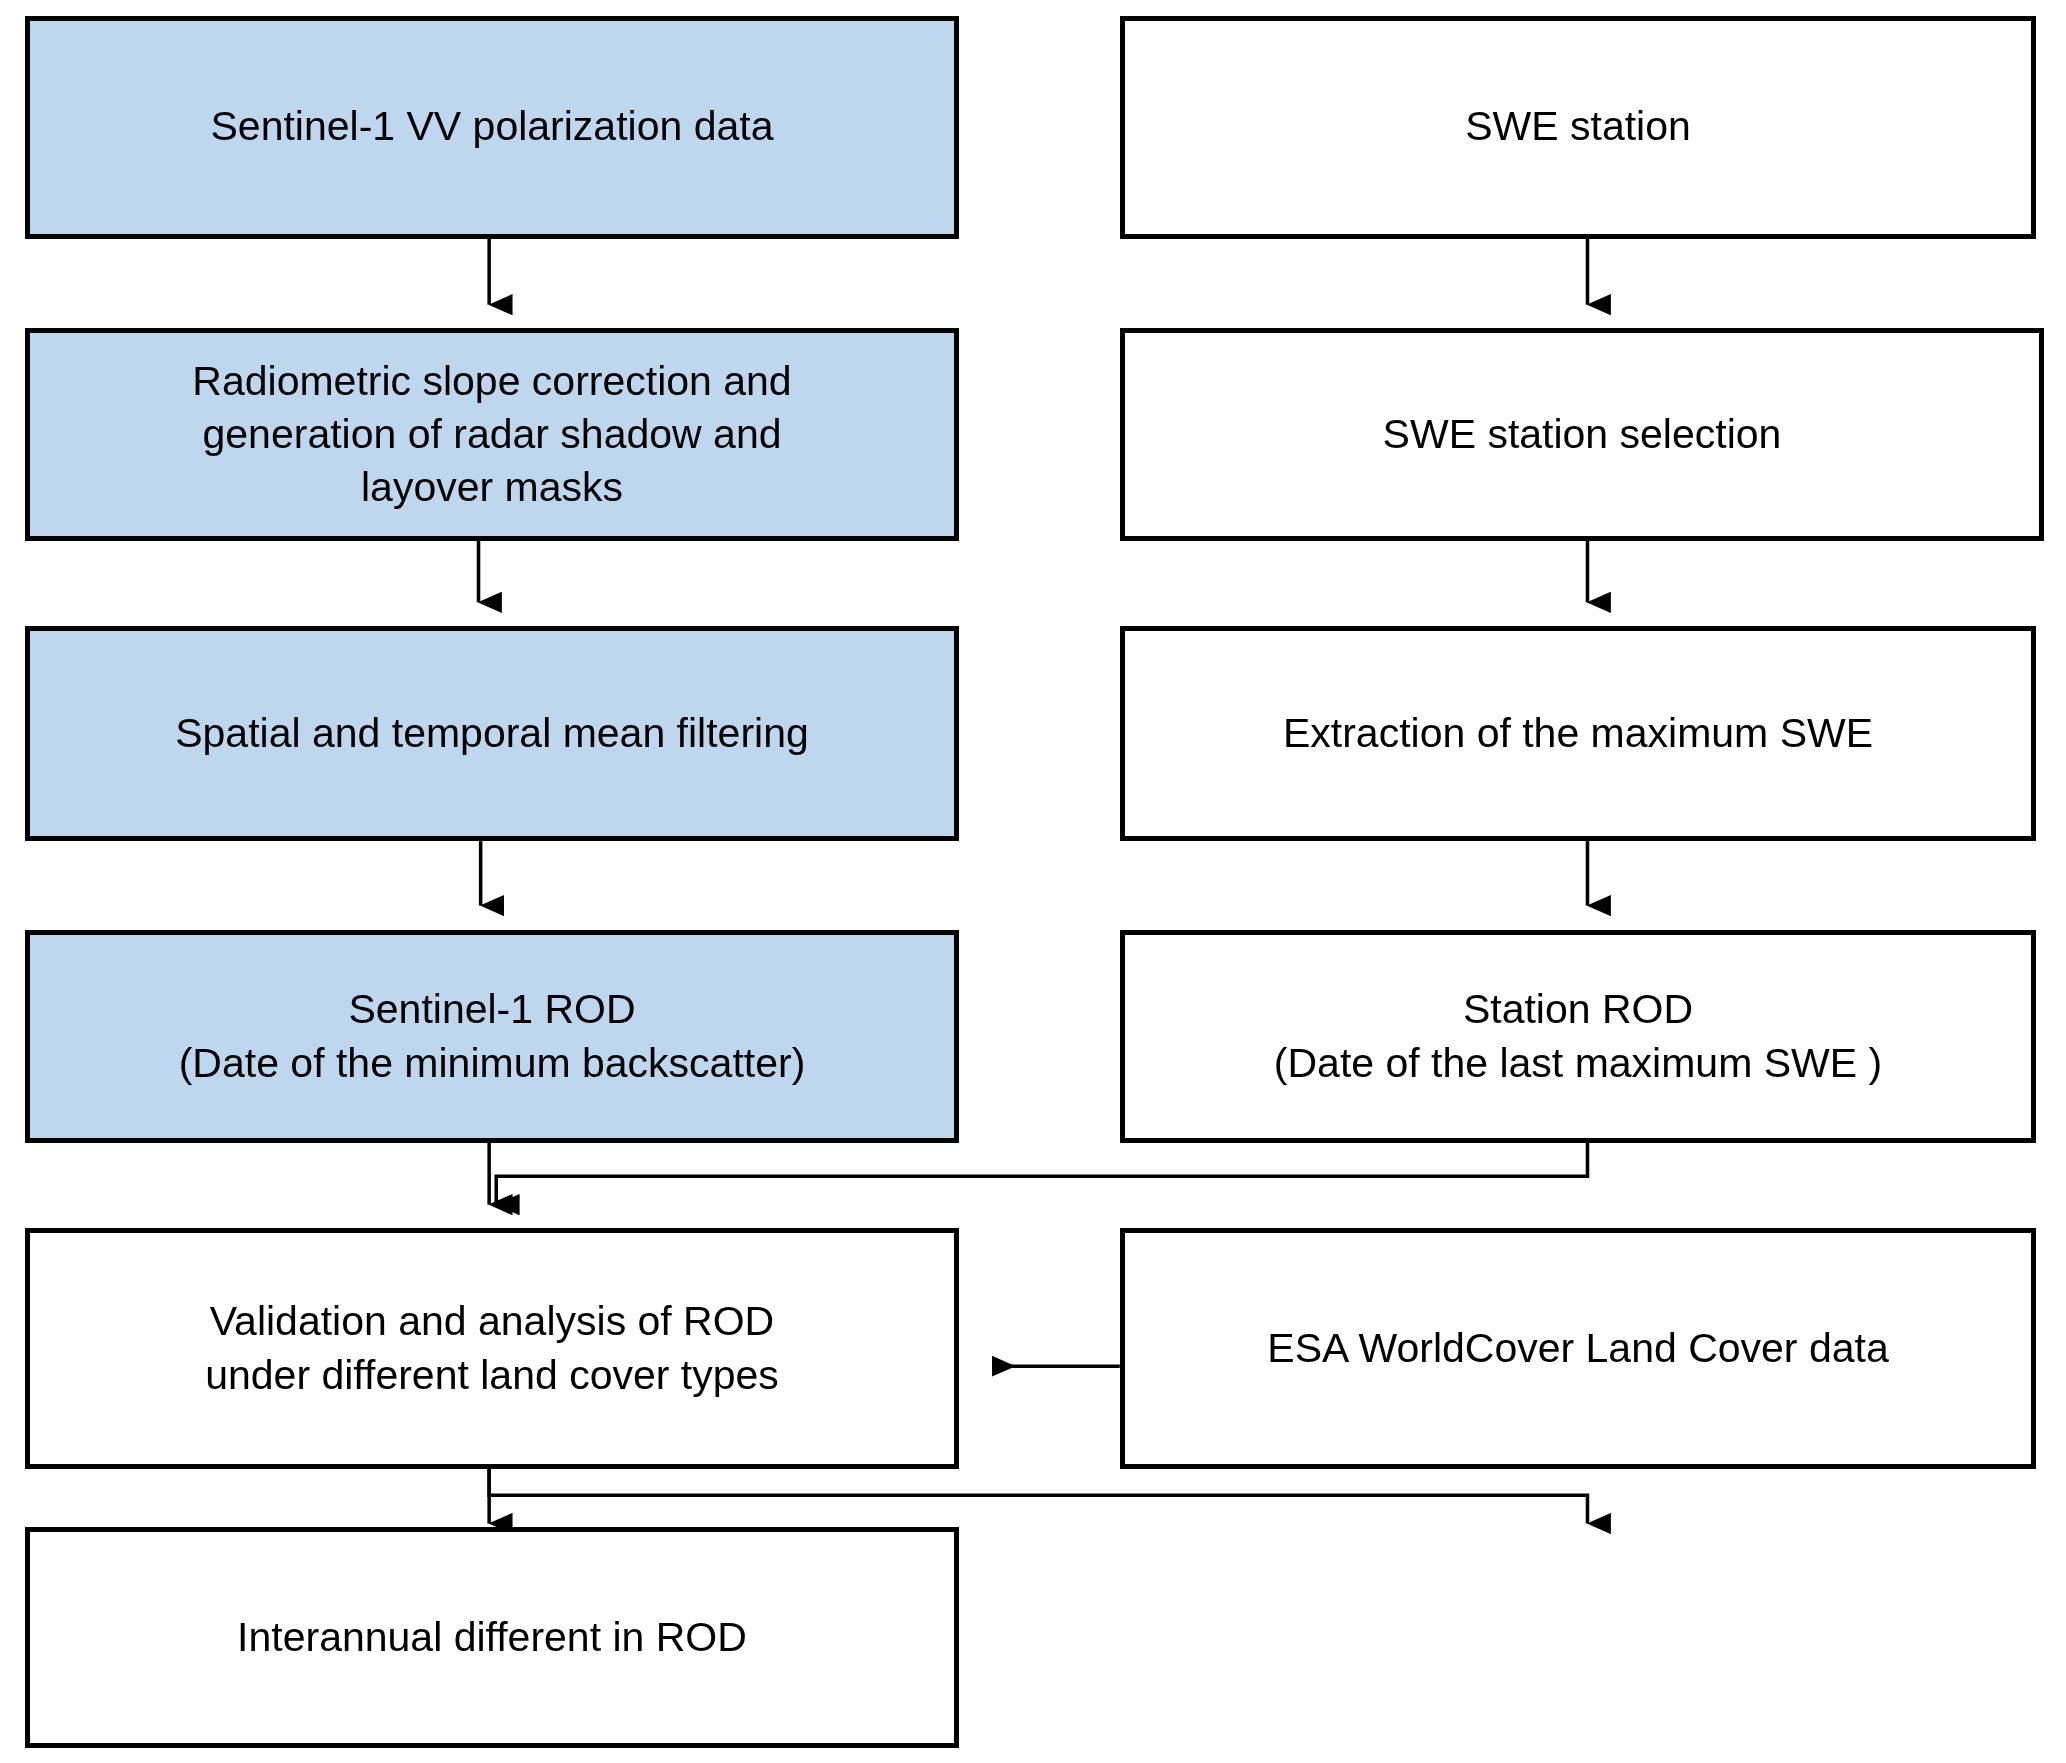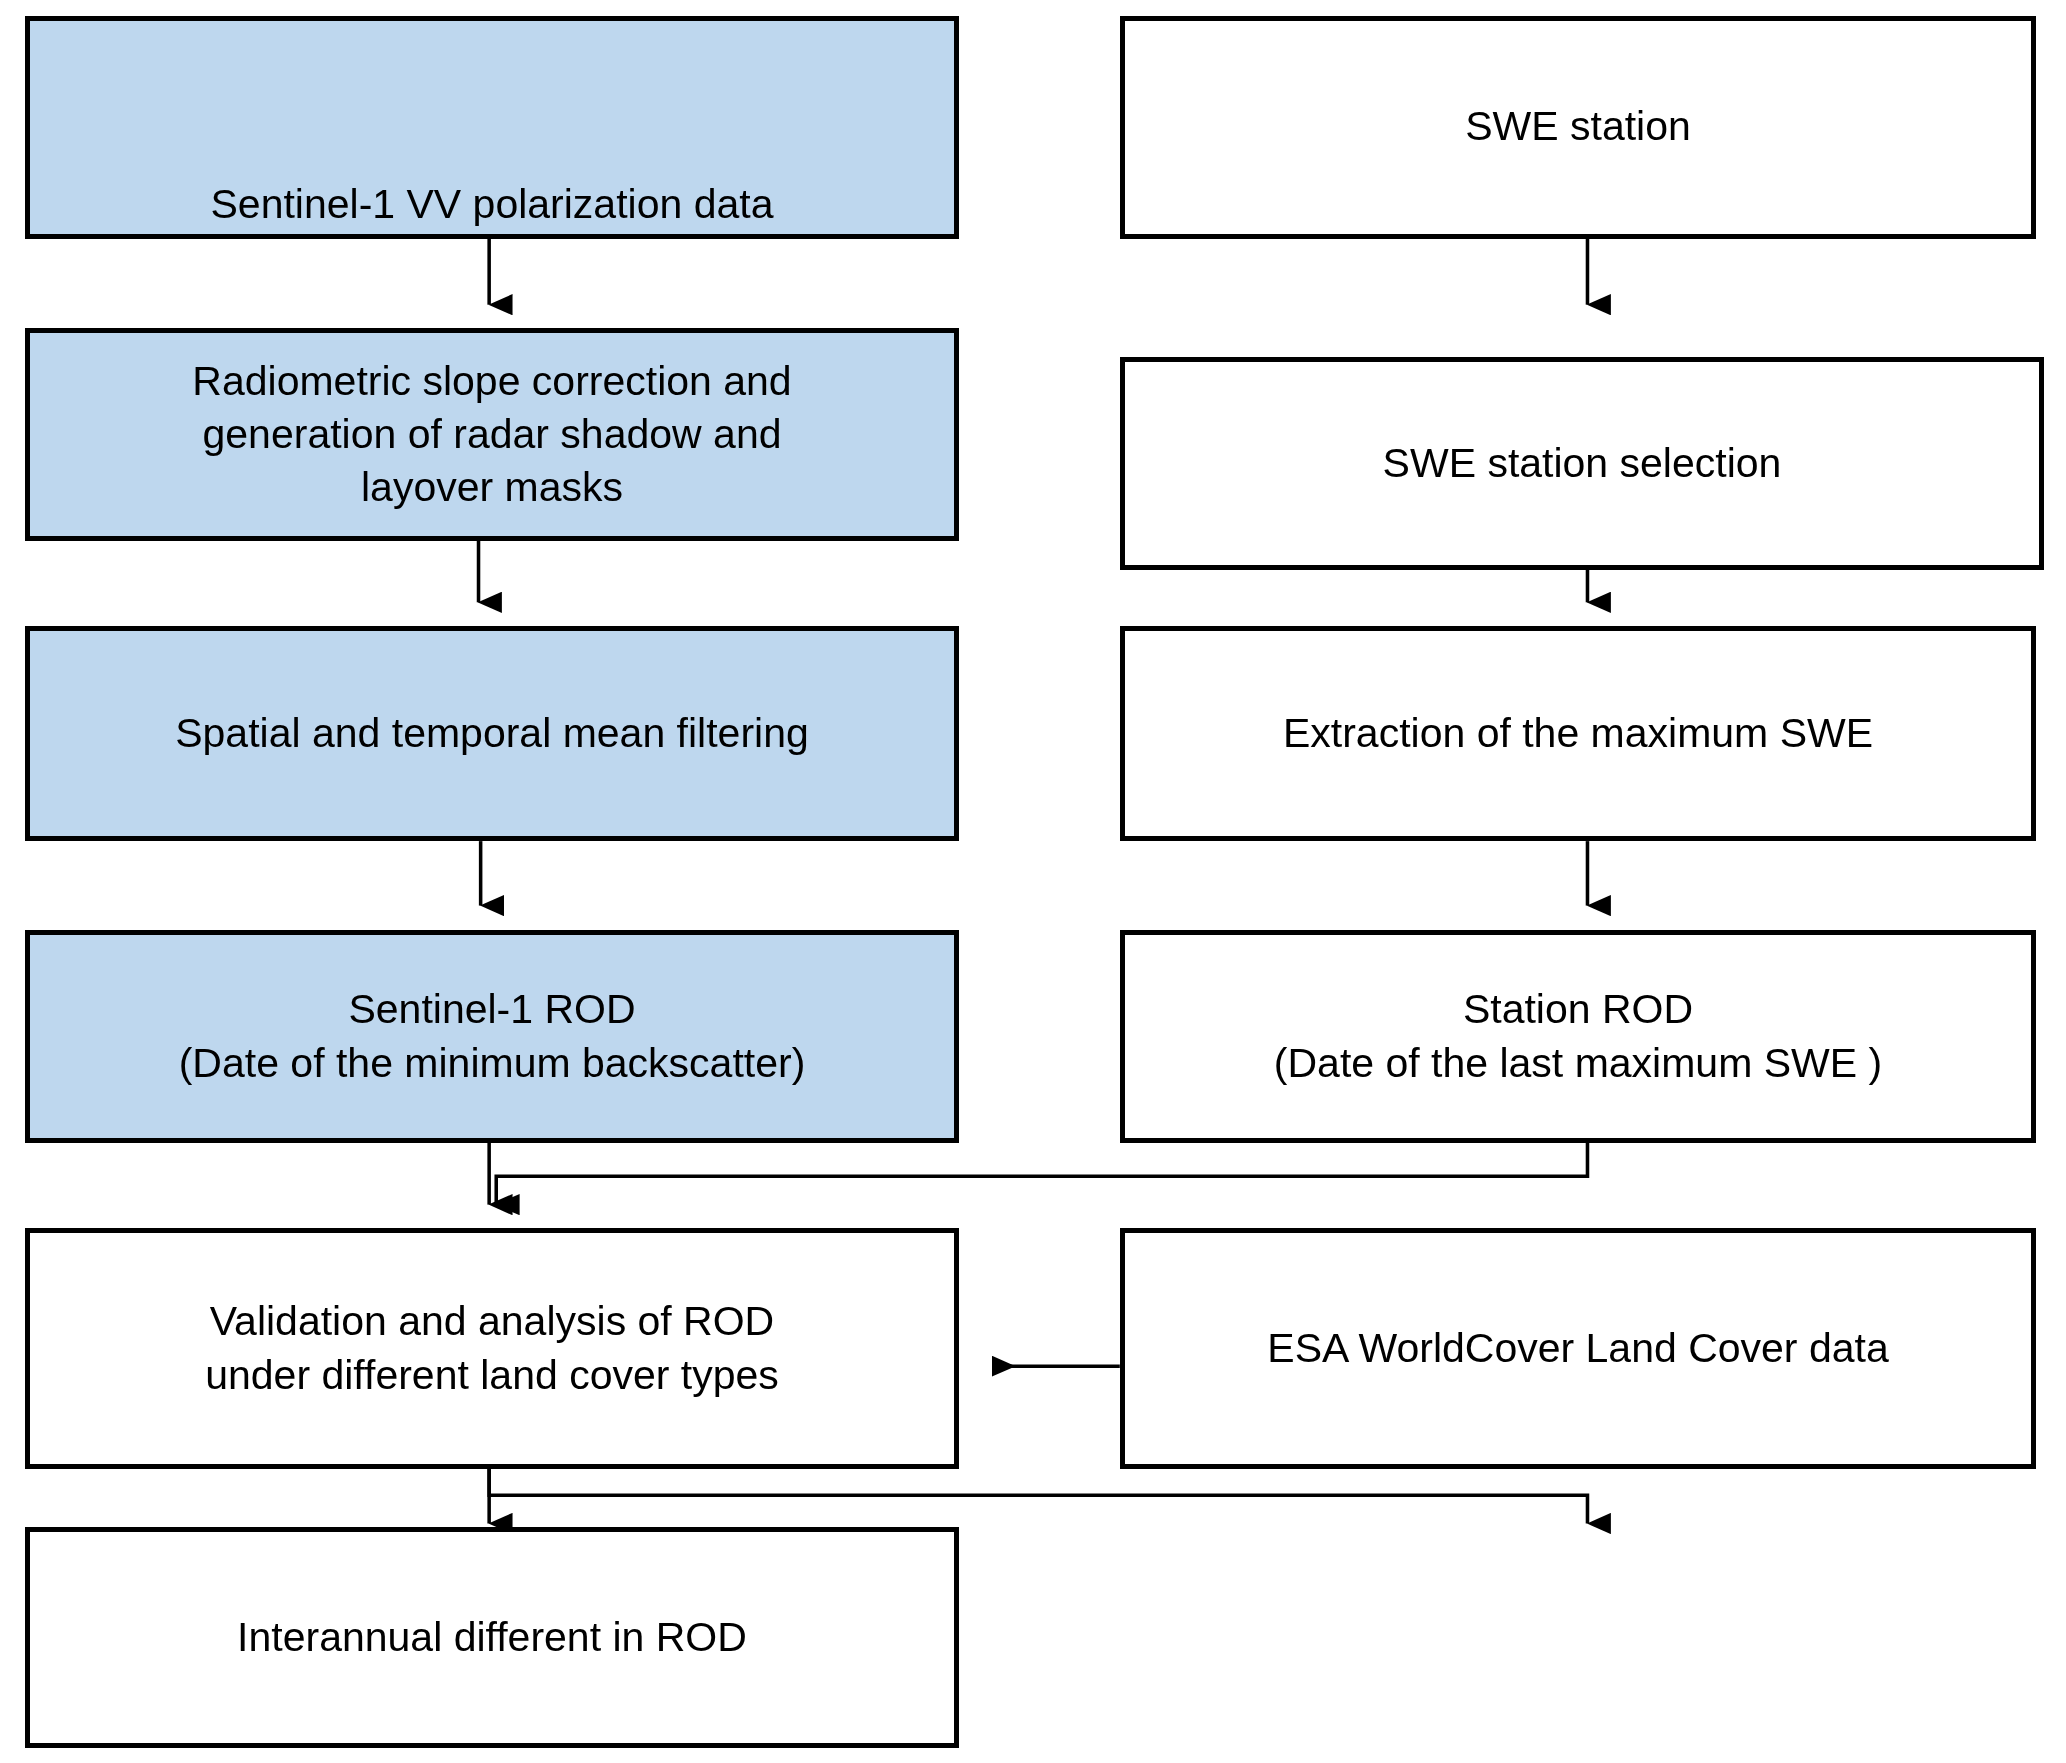--- a/index.html
+++ b/index.html
@@ -87,21 +87,21 @@
 
     <g>
       <line x1="690" y1="2073" x2="690" y2="2150" stroke="#000000" stroke-width="5" marker-end="url(#arrowdown)"></line>
     </g>
 
     <g>
       <path d="M 690 2073 L 690 2110 L 2240 2110 L 2240 2150" fill="none" stroke="#000000" stroke-width="5" marker-end="url(#arrowdown)"></path>
     </g>
   </svg>
 
-  <div class="node blue" style="left:25px; top:15.6px; width:934px; height:223px;align-items:flex-end;">
+  <div class="node blue" style="left:25px; top:15.6px; width:934px; height:223px;">
     <span class="label">Sentinel-1 VV polarization data</span>
   </div>
 
   <div class="node blue" style="left:25px; top:328px; width:934px; height:213px;">
     <span class="label">Radiometric slope correction and<br>generation of radar shadow and<br>layover masks</span>
   </div>
 
   <div class="node blue" style="left:25px; top:626px; width:934px; height:215px;">
     <span class="label">Spatial and temporal mean filtering</span>
   </div>
@@ -115,21 +115,21 @@
   </div>
 
   <div class="node white" style="left:25px; top:1527px; width:934px; height:221px;">
     <span class="label">Interannual different in ROD</span>
   </div>
 
   <div class="node white" style="left:1120px; top:15.6px; width:916px; height:223px;">
     <span class="label">SWE station</span>
   </div>
 
-  <div class="node white" style="left:1120px; top:328px; width:924px; height:213px;margin-top:29px;">
+  <div class="node white" style="left:1120px; top:328px; width:924px; height:213px;">
     <span class="label">SWE station selection</span>
   </div>
 
   <div class="node white" style="left:1120px; top:626px; width:916px; height:215px;">
     <span class="label">Extraction of the maximum SWE</span>
   </div>
 
   <div class="node white" style="left:1120px; top:930px; width:916px; height:213px;">
     <span class="label">Station ROD<br>(Date of the last maximum SWE )</span>
   </div>

